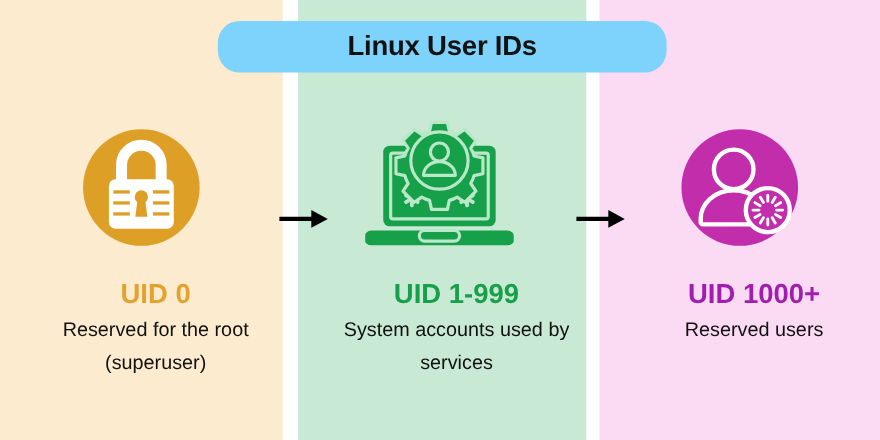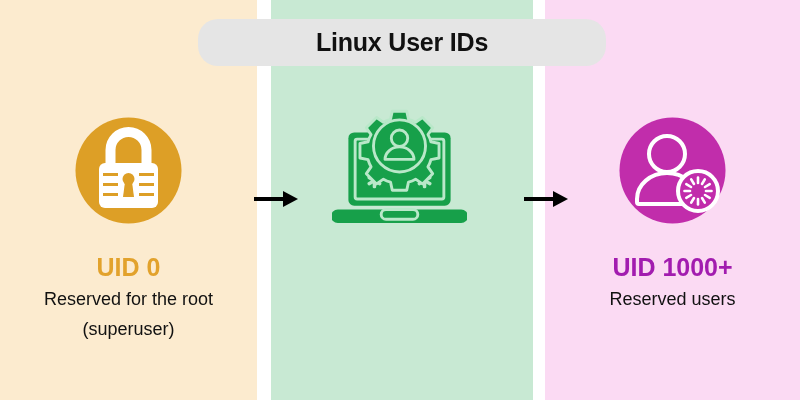--- a/index.html
+++ b/index.html
@@ -31,21 +31,21 @@
   #col-system    { left: 271px; width: 262px; background: #c8e9d3; }
   #col-regular   { left: 545px; width: 255px; background: #fbdaf3; }
 
   
   #title-banner {
     position: absolute;
     left: 198px;
     top: 19px;
     width: 408px;
     height: 47px;
-    background: #e5e5e5;
+    background: #7dd3fc;
     border-radius: 20px;
     display: flex;
     align-items: center;
     justify-content: center;
     z-index: 5;
   }
   #title-text {
     font-family: "Liberation Sans", sans-serif;
     font-size: 25px;
     font-weight: bold;
@@ -76,20 +76,21 @@
     height: 22px;
   }
   #arrow-1 { left: 253px; }
   #arrow-2 { left: 523px; }
 
   
   .text-block {
     position: absolute;
     top: 252px;
     text-align: center;
+    padding-left: 13px;
   }
   #text-root    { left: 0px;   width: 257px; }
   #text-system  { left: 271px; width: 262px; }
   #text-regular { left: 545px; width: 255px; }
 
   .uid-heading {
     font-family: "Liberation Sans", sans-serif;
     font-size: 25px;
     font-weight: bold;
     line-height: 30px;
@@ -220,19 +221,23 @@
       <line x1="1" y1="11" x2="32" y2="11" stroke="#000000" stroke-width="4"></line>
       <polygon points="30,3 45,11 30,19" fill="#000000"></polygon>
     </svg>
   </div>
 
   <div class="text-block" id="text-root">
     <p class="uid-heading" id="uid-root-heading">UID 0</p>
     <p class="uid-desc">Reserved for the root (superuser)</p>
   </div>
 
+  <div class="text-block" id="text-system">
+    <p class="uid-heading" id="uid-system-heading">UID 1-999</p>
+    <p class="uid-desc">System accounts used by services</p>
+  </div>
 
   <div class="text-block" id="text-regular">
     <p class="uid-heading" id="uid-regular-heading">UID 1000+</p>
     <p class="uid-desc">Reserved users</p>
   </div>
 
 </div>
 
 </body></html>

